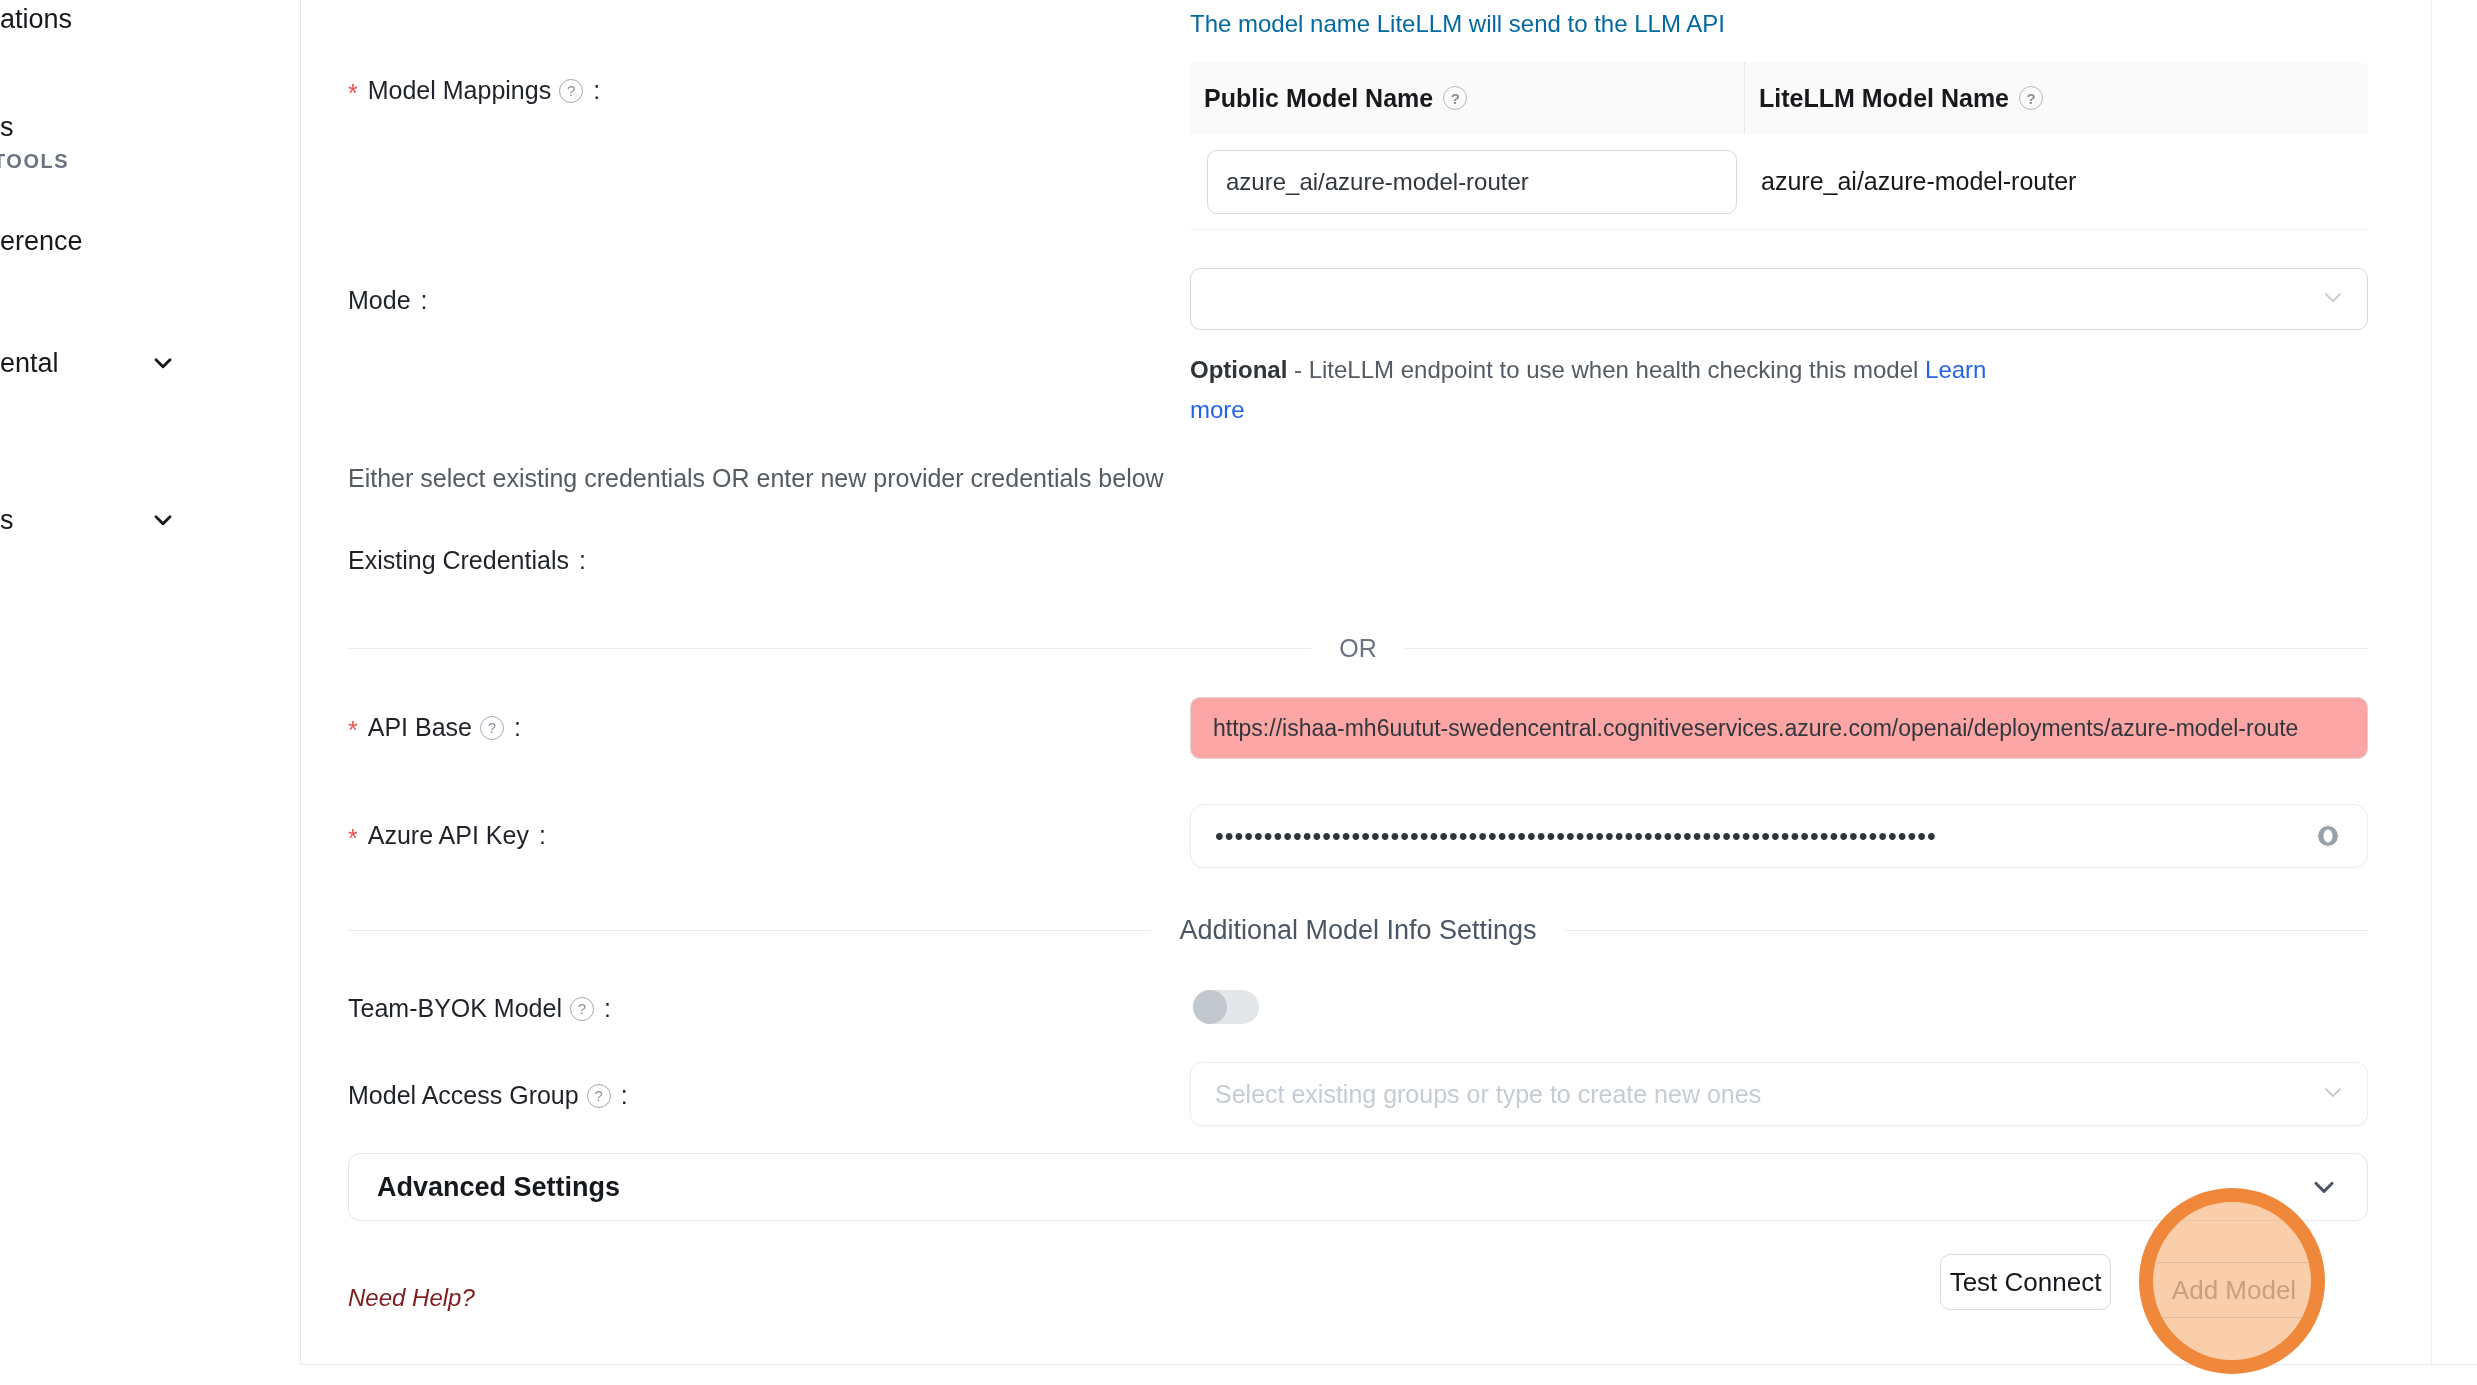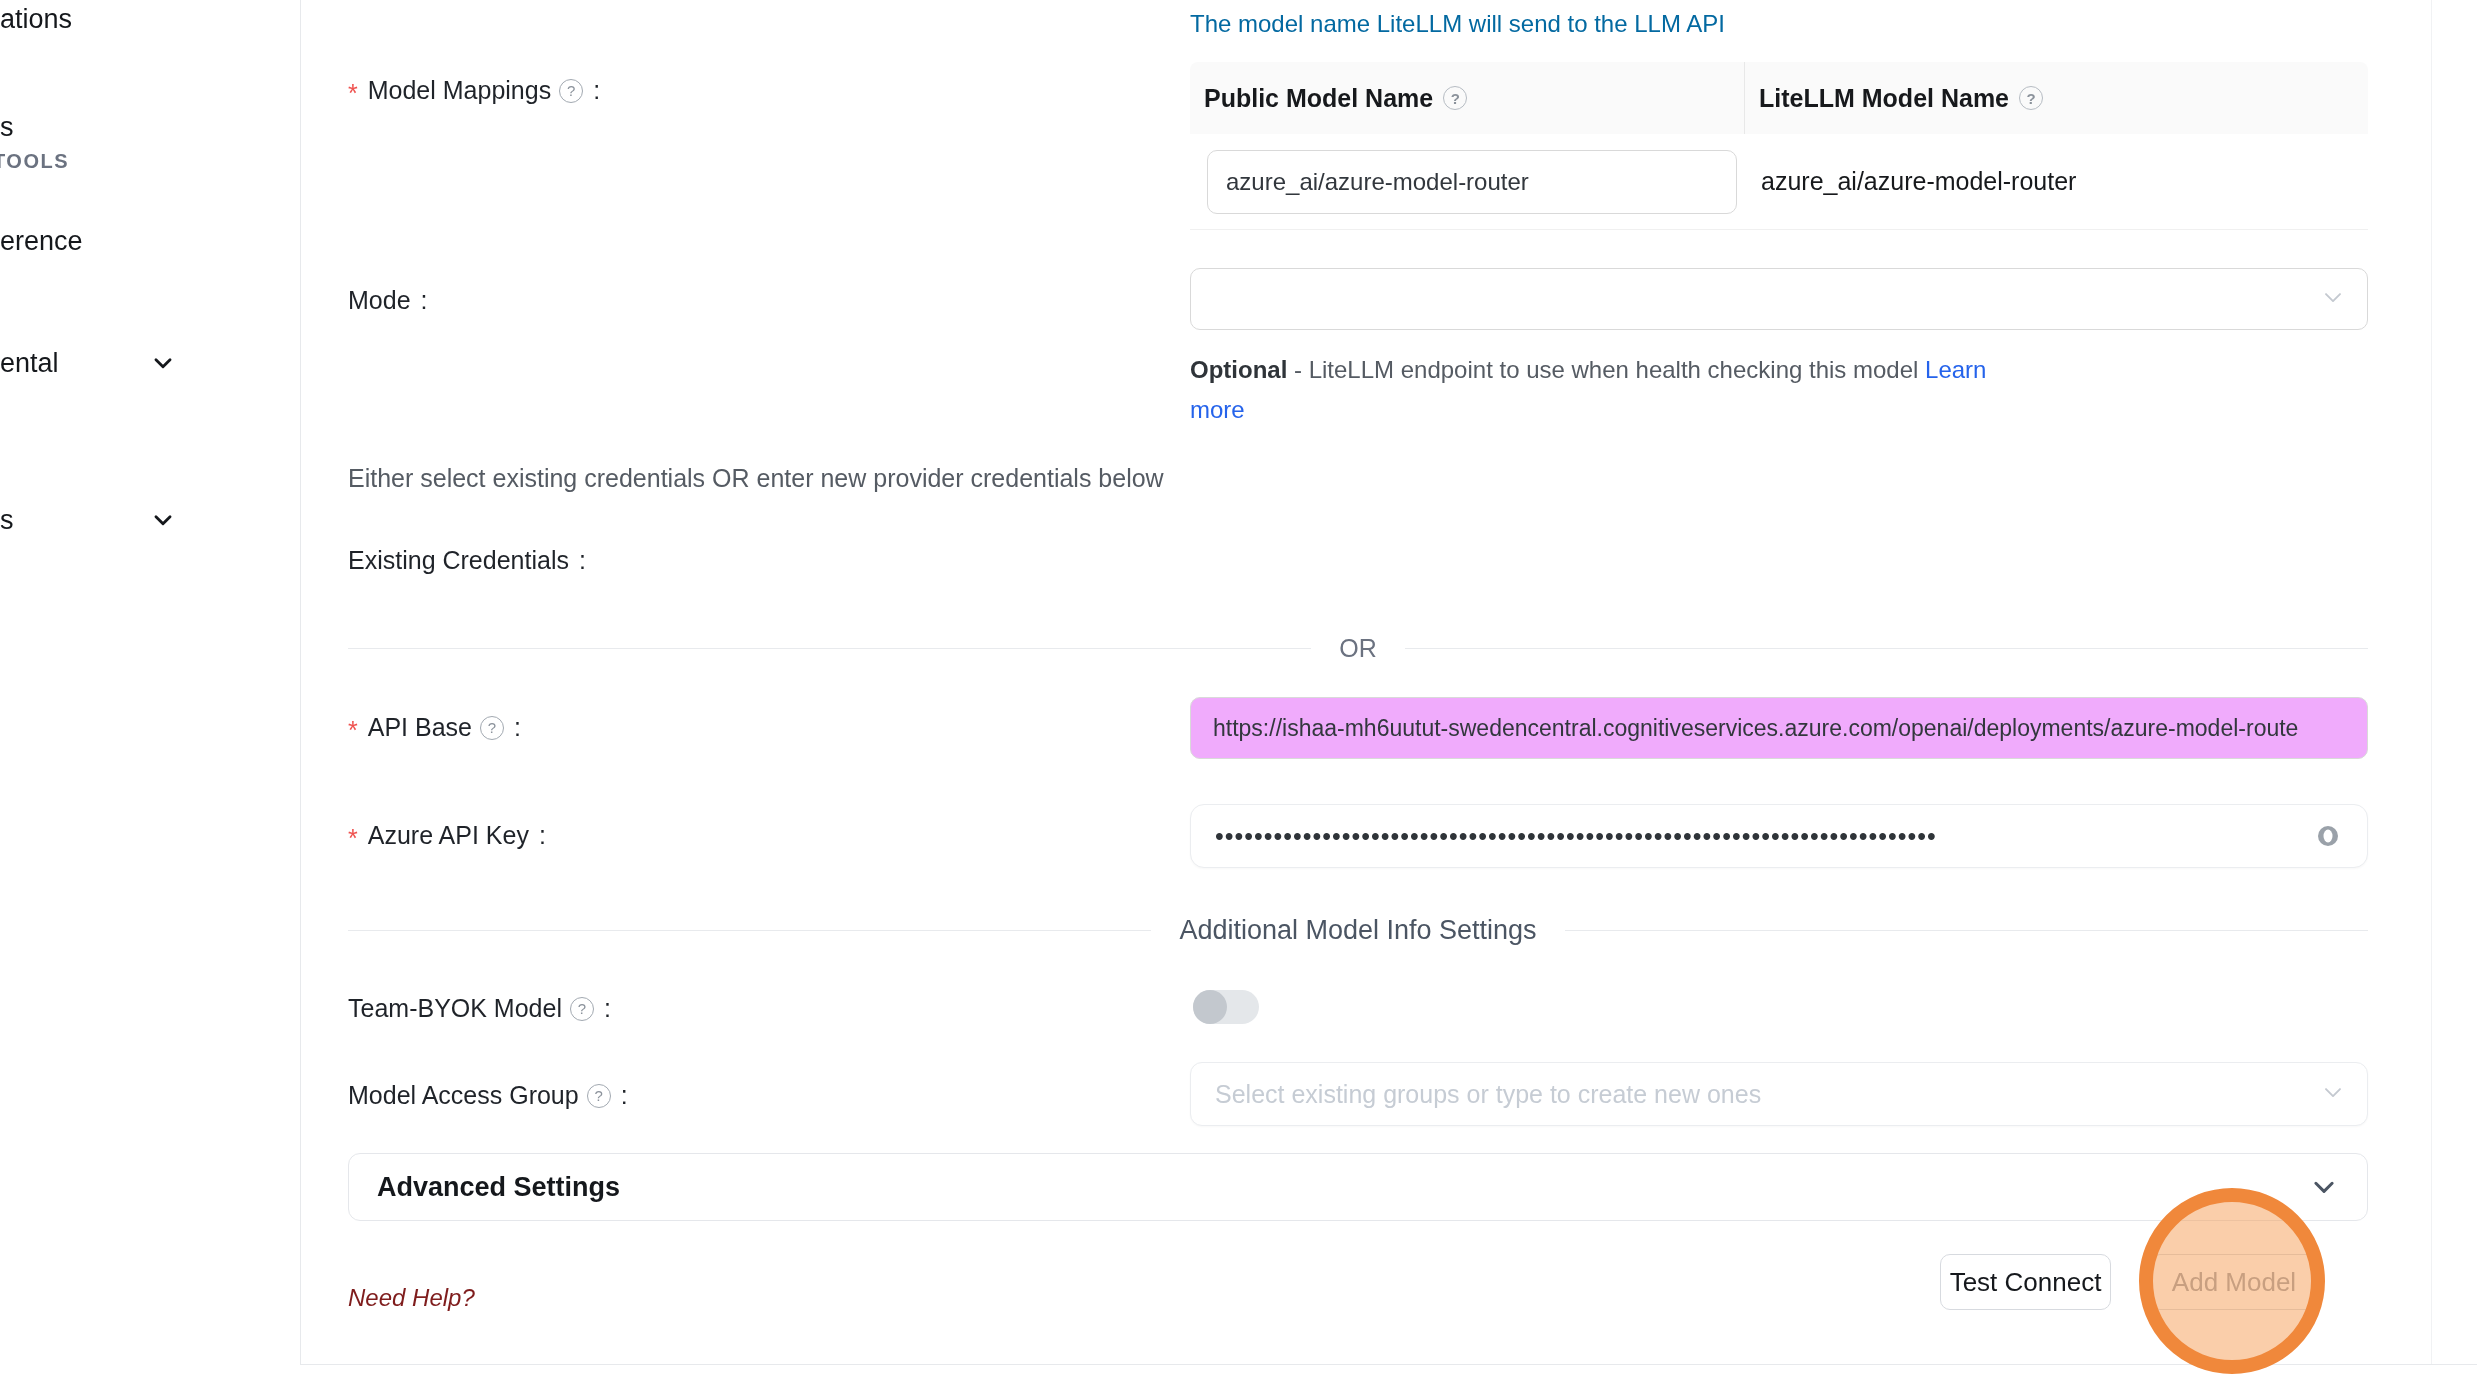--- a/index.html
+++ b/index.html
@@ -38,21 +38,21 @@
 
   
   .select-box { position:absolute; left:1190px; width:1178px; background:#fff; border:1px solid #d9d9d9; border-radius:10px; display:flex; align-items:center; }
   .select-box .sel-text { padding-left:24px; font-size:25px; color:#17191c; }
   .select-box .placeholder { padding-left:24px; font-size:25px; color:#c6ccd4; }
   .sel-chev { position:absolute; right:20px; top:50%; transform:translateY(-50%); }
 
   .soft { border:1px solid #ebedf0; border-radius:14px; box-shadow:0 1px 2px rgba(0,0,0,0.03); }
 
   
-  .text-input { position:absolute; left:1190px; width:1178px; border:1px solid #d9d9d9; border-radius:10px; background:#f0abfc; font-family:inherit; outline:none; }
+  .text-input { position:absolute; left:1190px; width:1178px; border:1px solid #d9d9d9; border-radius:10px; background:#fca5a5; font-family:inherit; outline:none; }
   #api-base-input { top:697px; height:62px; padding:0 22px; font-size:23px; color:#32373d; }
   #azure-key-field { top:804px; height:64px; left:1190px; width:1178px; position:absolute; display:flex; align-items:center; background:#fff; }
   #azure-key-dots { padding-left:24px; font-size:25px; letter-spacing:1px; color:#2f3439; white-space:nowrap; overflow:hidden; width:1090px; }
 
   
   #mode-help { position:absolute; left:1190px; top:350px; width:840px; font-size:24px; line-height:40px; color:#555b63; }
   #mode-help .opt { font-weight:700; color:#2f3439; }
   #mode-help a { color:#2563eb; text-decoration:none; cursor:pointer; }
 
   .note-text { position:absolute; left:348px; font-size:25px; color:#555b63; }
@@ -67,21 +67,21 @@
   #byok-toggle .knob { position:absolute; left:0; top:0; width:34px; height:34px; border-radius:50%; background:#c3c8ce; }
 
   
   #adv-panel { position:absolute; left:348px; top:1153px; width:2020px; height:68px; border:1px solid #e5e7eb; border-radius:12px; background:#fff; display:flex; align-items:center; justify-content:space-between; padding:0 28px; cursor:pointer; }
   #adv-panel .adv-title { font-size:27px; font-weight:700; color:#15181c; }
 
   #need-help { position:absolute; left:348px; top:1284px; font-size:24px; font-weight:500; color:#7f1d1d; cursor:pointer; text-decoration:none;font-style:italic; }
 
   .btn { position:absolute; top:1254px; height:56px; border:1px solid #d7dadf; border-radius:10px; background:#fff; display:flex; align-items:center; justify-content:center; font-size:26px; font-family:inherit; cursor:pointer; }
   #btn-test { left:1940px; width:171px; color:#15181c; }
-  #btn-add { left:2150px; width:168px; color:#9aa1ab; }
+  #btn-add { left:2150px; width:168px; color:#9aa1ab;margin-top:8px; }
 
   
   #annot-circle { position:absolute; left:2139px; top:1188px; width:186px; height:186px; border-radius:50%; border:14px solid #f0883b; background:rgba(245,158,86,0.5); pointer-events:none; z-index:5; }
 </style>
 </head>
 <body>
 
 <div id="canvas">
 
   <div class="v-border" style="left:300px; top:0; height:1364px;"></div>

